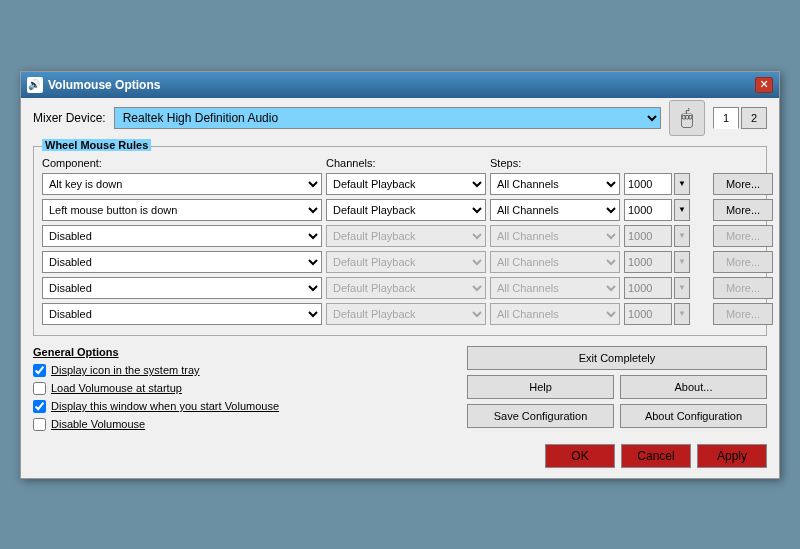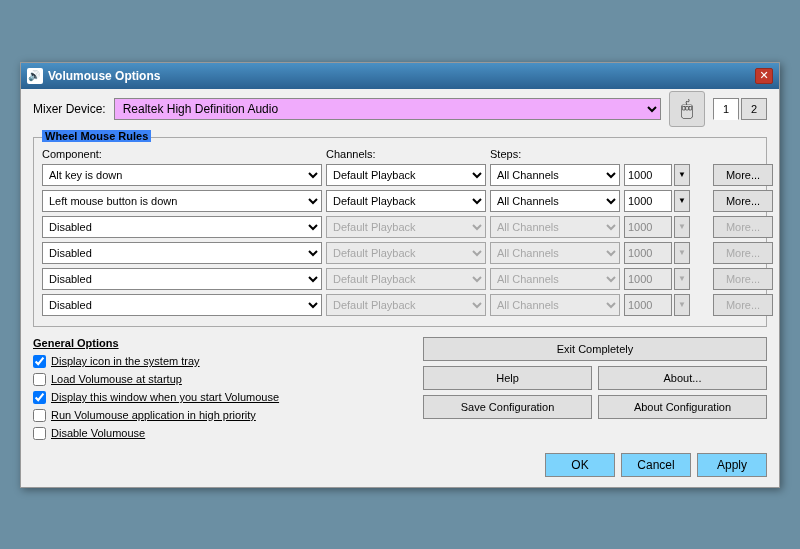--- a/index.html
+++ b/index.html
@@ -67,21 +67,21 @@
       margin-bottom: 10px;
     }
     .mixer-label {
       font-size: 12px;
       white-space: nowrap;
     }
     .mixer-select {
       flex: 1;
       height: 22px;
       border: 1px solid #888;
-      background: #f0abfc;
+      background: #7dd3fc;
       font-size: 12px;
       padding: 1px 4px;
     }
     .mouse-icon {
       width: 36px;
       height: 36px;
       background: #ddd;
       border: 1px solid #aaa;
       border-radius: 3px;
       display: flex;
@@ -111,21 +111,21 @@
     .group-box {
       border: 1px solid #aaa;
       padding: 6px 8px;
       margin-bottom: 10px;
       position: relative;
     }
     .group-box-title {
       position: absolute;
       top: -8px;
       left: 8px;
-      background: #3b82f6;
+      background: #7dd3fc;
       padding: 0 3px;
       font-size: 11px;
       font-weight: bold;
     }
     .wheel-rules-header {
       display: grid;
       grid-template-columns: 280px 160px 130px 85px 60px;
       gap: 4px;
       margin-bottom: 4px;
       padding-top: 4px;
@@ -215,21 +215,21 @@
       width: 13px;
       height: 13px;
     }
     .checkbox-row label {
       font-size: 11px;
     }
     .action-buttons {
       display: flex;
       flex-direction: column;
       gap: 5px;
-      width: 344px;
+      width: 300px;
     }
     .action-row {
       display: flex;
       gap: 6px;
     }
     .action-btn {
       flex: 1;
       height: 24px;
       border: 1px solid #888;
       background: #e0e0e0;
@@ -239,21 +239,21 @@
     .bottom-bar {
       display: flex;
       justify-content: flex-end;
       gap: 6px;
       padding: 6px 12px 10px;
     }
     .bottom-btn {
       width: 70px;
       height: 24px;
       border: 1px solid #888;
-      background: #7dd3fc;
+      background: #b91c1c;
       font-size: 12px;
       cursor: pointer;
     }
     .rel { position: relative; }
   </style>
 </head>
 <body>
 
 <div class="window">
 
@@ -402,24 +402,20 @@
         </div>
         <div class="checkbox-row">
           <input type="checkbox" id="cb1" style="">
           <label for="cb1">Load Volumouse at startup</label>
         </div>
         <div class="checkbox-row">
           <input type="checkbox" id="cb2" checked="" style="">
           <label for="cb2">Display this window when you start Volumouse</label>
         </div>
         <div class="checkbox-row">
-          <input type="checkbox" id="cb3" style="">
-          <label for="cb3">Run Volumouse application in high priority</label>
-        </div>
-        <div class="checkbox-row">
           <input type="checkbox" id="cb4" style="">
           <label for="cb4">Disable Volumouse</label>
         </div>
       </div>
 
       <div class="action-buttons">
         <div class="action-row">
           <button class="action-btn">Exit Completely</button>
         </div>
         <div class="action-row">

